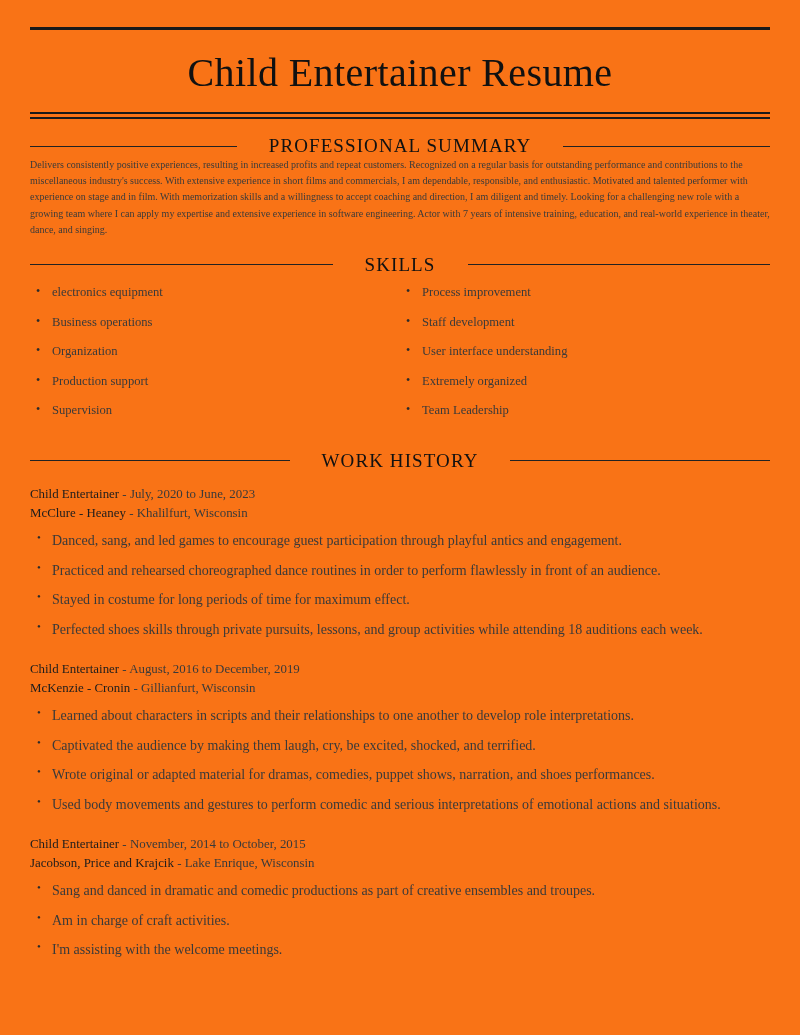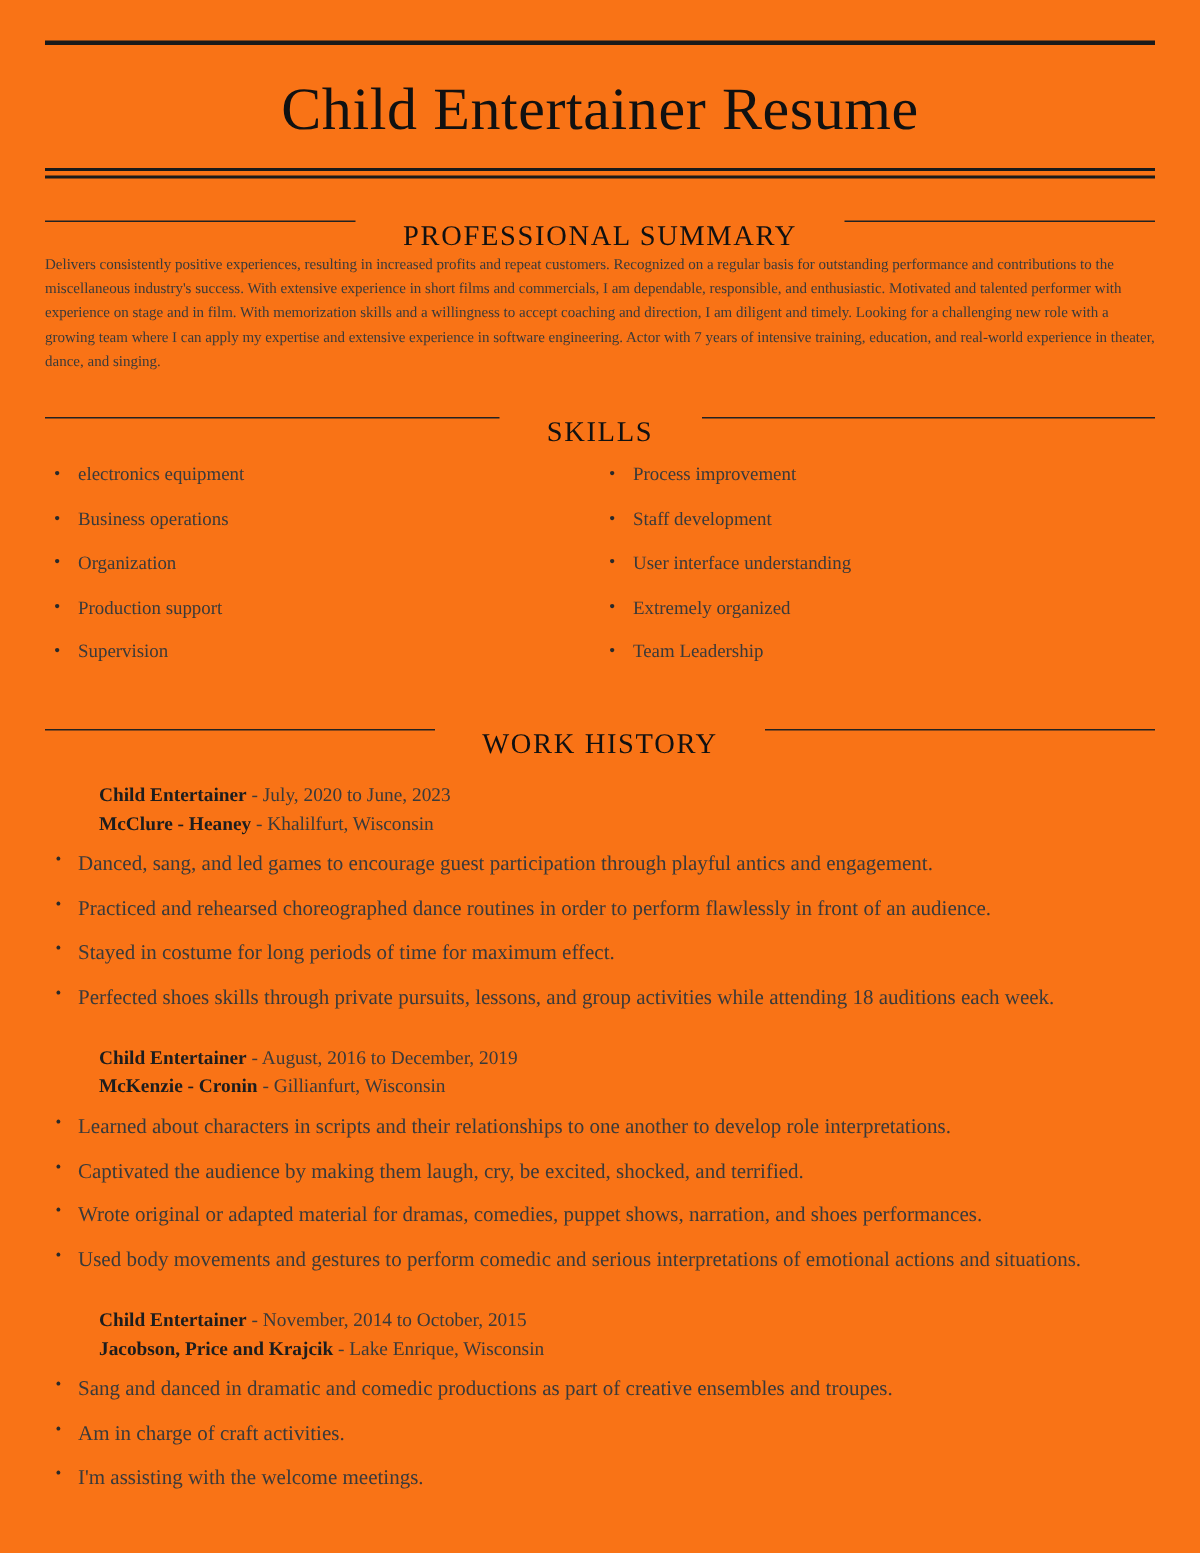--- a/index.html
+++ b/index.html
@@ -59,22 +59,23 @@
   .contact-sep {
     display: inline-block;
     padding: 0 5px;
     font-size: 11px;
     vertical-align: 1px;
   }
 
   
   .section-head {
     display: flex;
+    align-items: center;
     gap: 30px;
-    margin-top: 28px;
+    margin-top: 16px;
   }
   .section-head .line {
     flex: 1 1 auto;
     height: 0;
     border-top: 1px solid #222222;
   }
   .section-head .stitle {
     flex: 0 0 auto;
     font-size: 19px;
     color: #111111;
@@ -125,23 +126,22 @@
 
   
   .job { margin-top: 0; }
   .job + .job { margin-top: 22px; }
   .job-line {
     font-size: 12.9px;
     line-height: 1.48;
     color: #3a3a3a;
   }
   .job-line .b {
-    font-weight: bold;
+    font-weight: normal;
     color: #1d1d1d;
-    margin-left: 36px;
   }
   .job ul {
     list-style: none;
     margin: 9px 0 0 0;
     padding: 0;
   }
   .job li {
     position: relative;
     font-size: 14px;
     line-height: 1.25;

